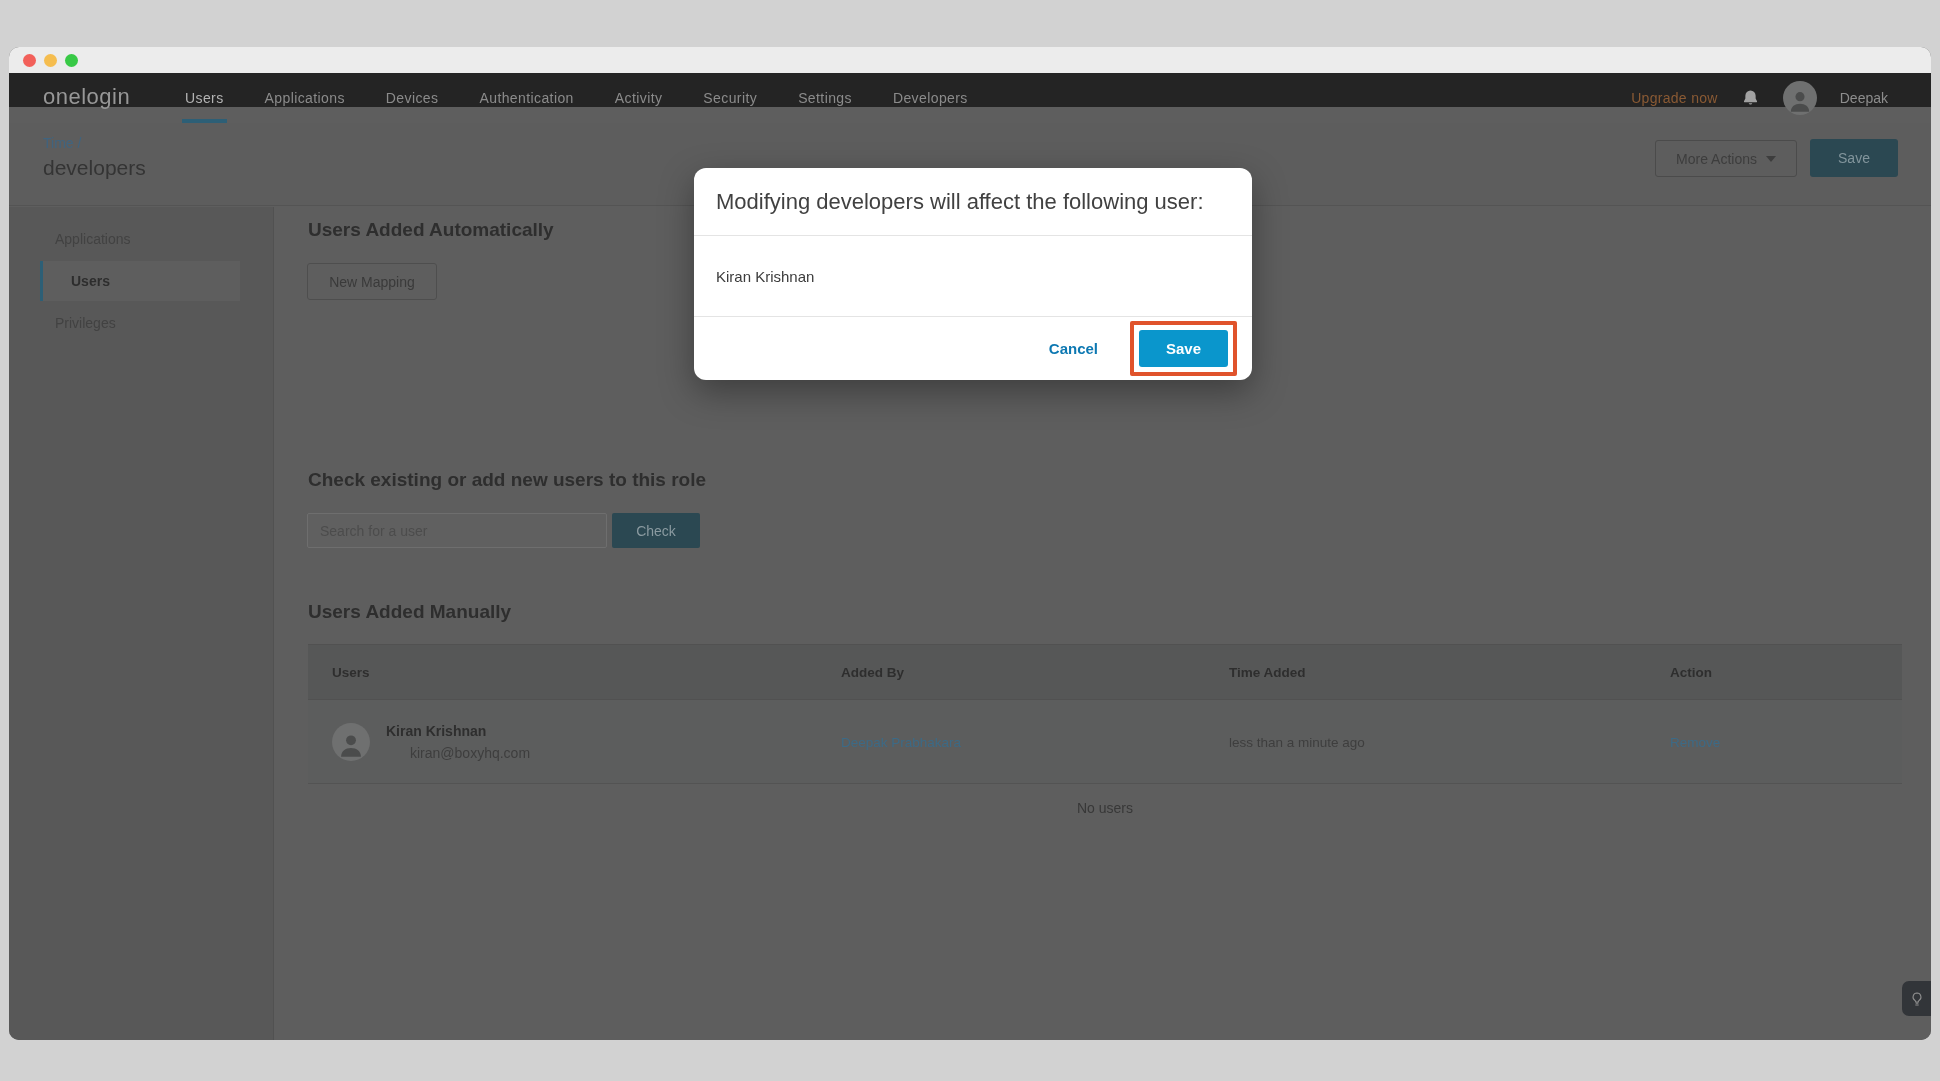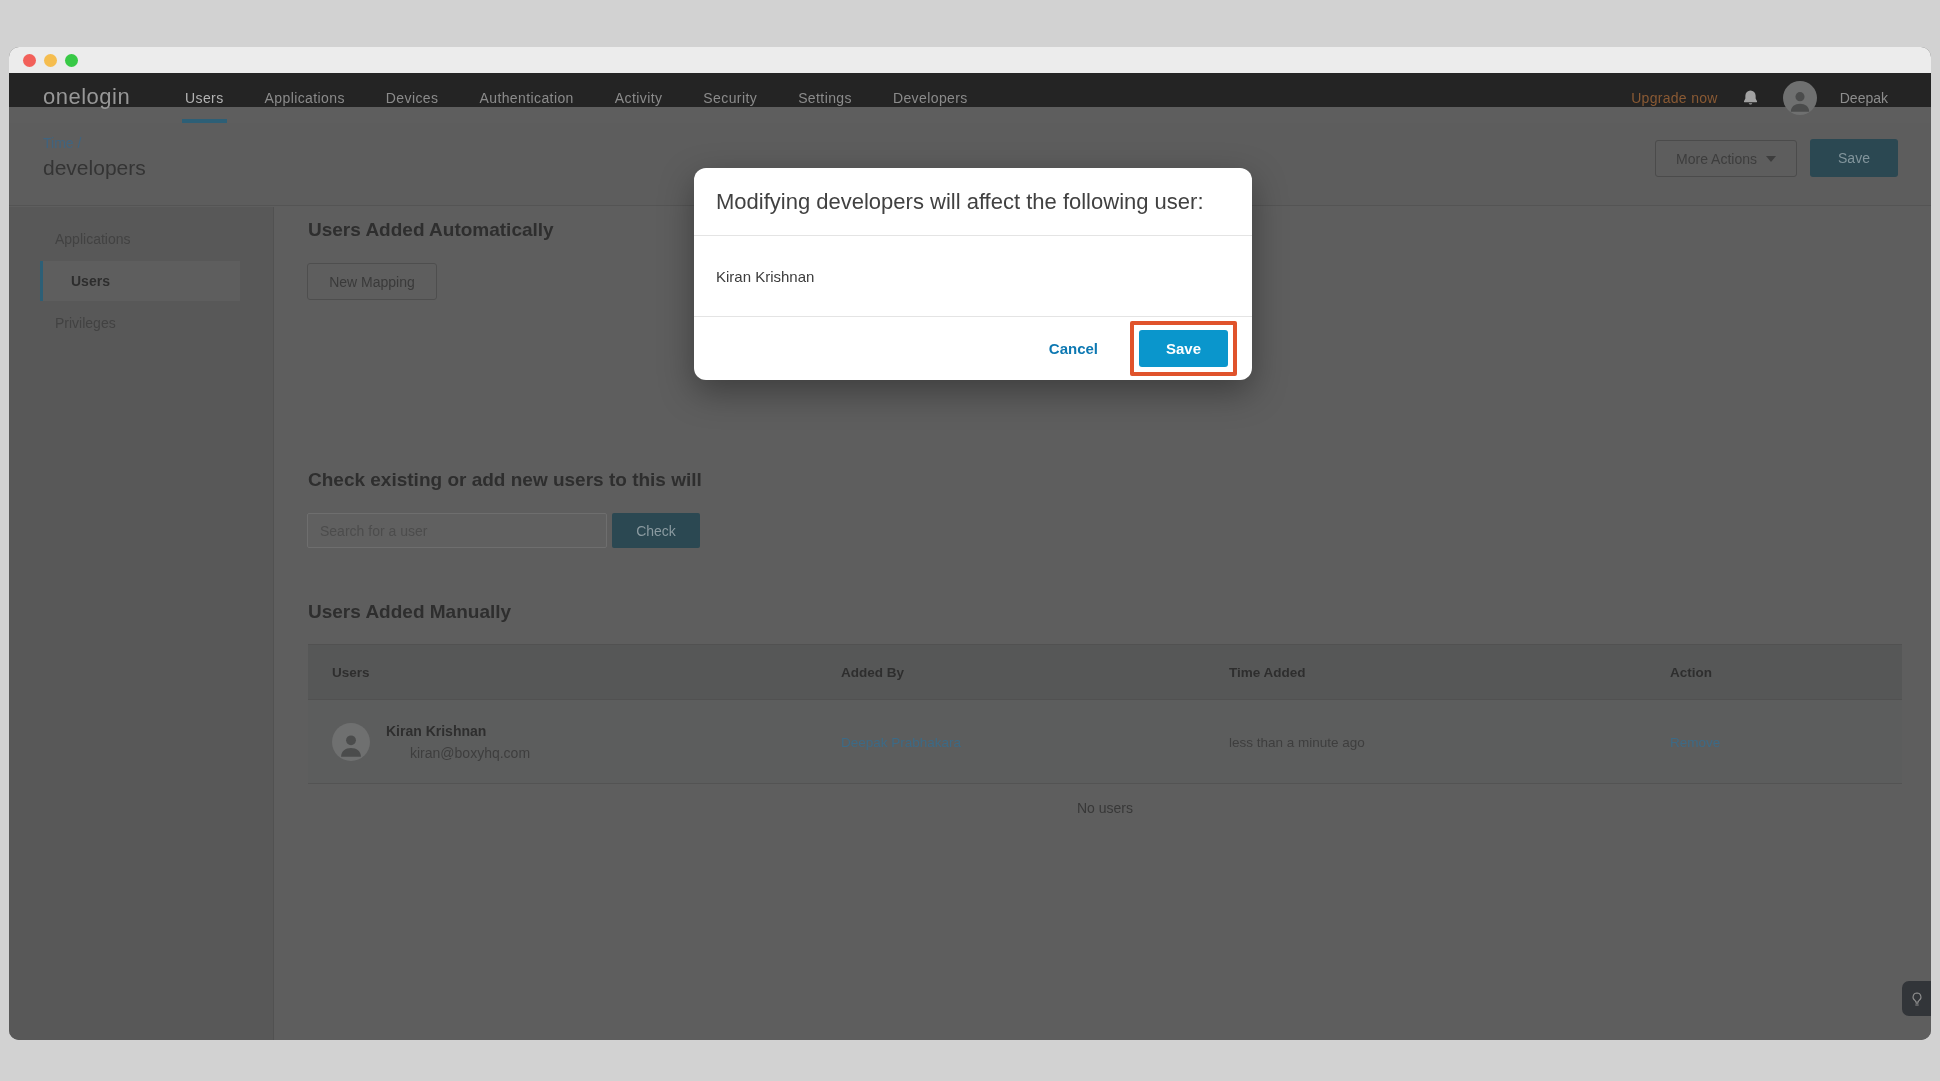--- a/index.html
+++ b/index.html
@@ -201,21 +201,21 @@
     <div class="side-item active">Users</div>
     <div class="side-item">Privileges</div>
   </div>
 
   <div class="content">
 
     <div class="sec-title" id="title-auto">Users Added Automatically</div>
     <button class="new-mapping">New Mapping</button>
 
 
-    <div class="sec-title" id="title-check">Check existing or add new users to this will</div>
+    <div class="sec-title" id="title-check">Check existing or add new users to this role</div>
     <input class="search-input" type="text" placeholder="Search for a user" style="">
     <button class="check-btn">Check</button>
 
     <div class="sec-title" id="title-manual">Users Added Manually</div>
 
     <div class="man-table">
       <div class="man-head">
         <div class="col-users">Users</div>
         <div class="col-added">Added By</div>
         <div class="col-time">Time Added</div>

